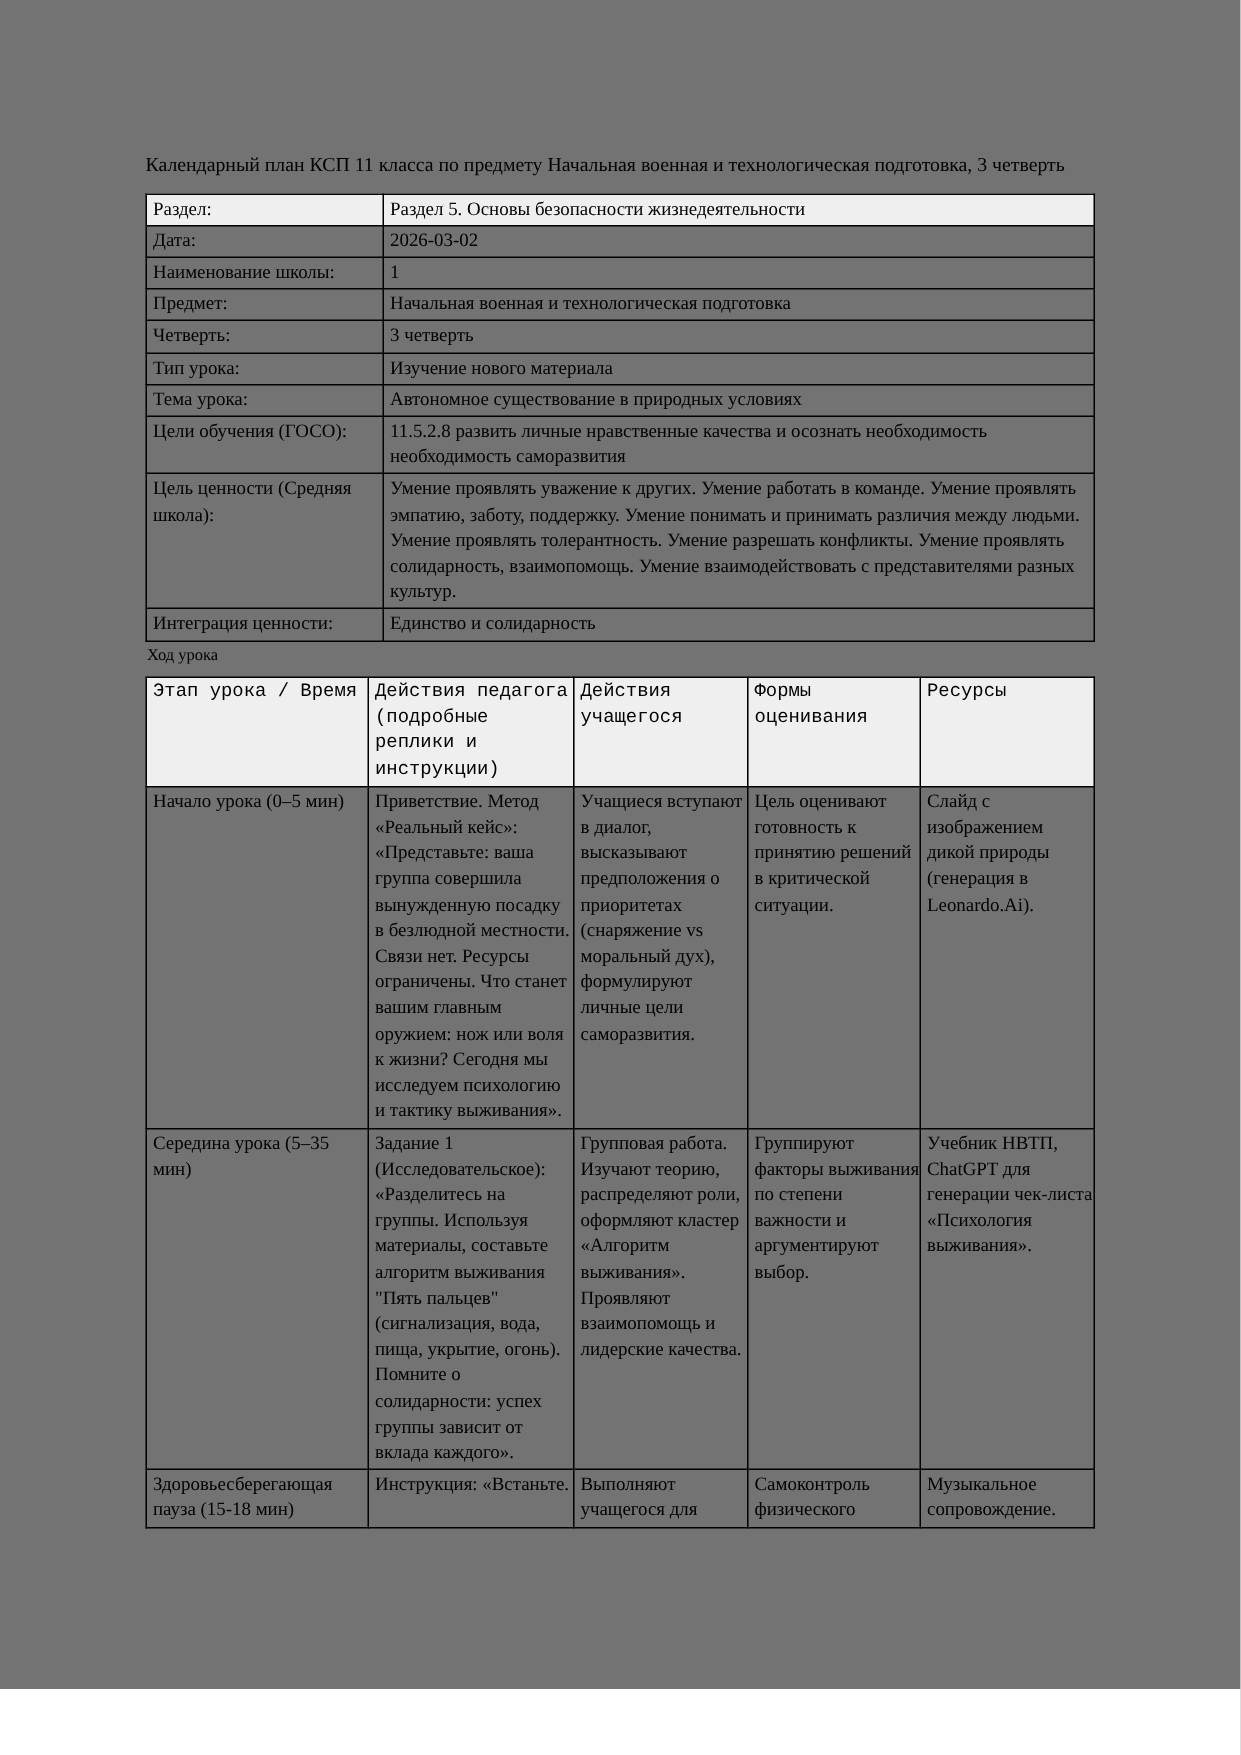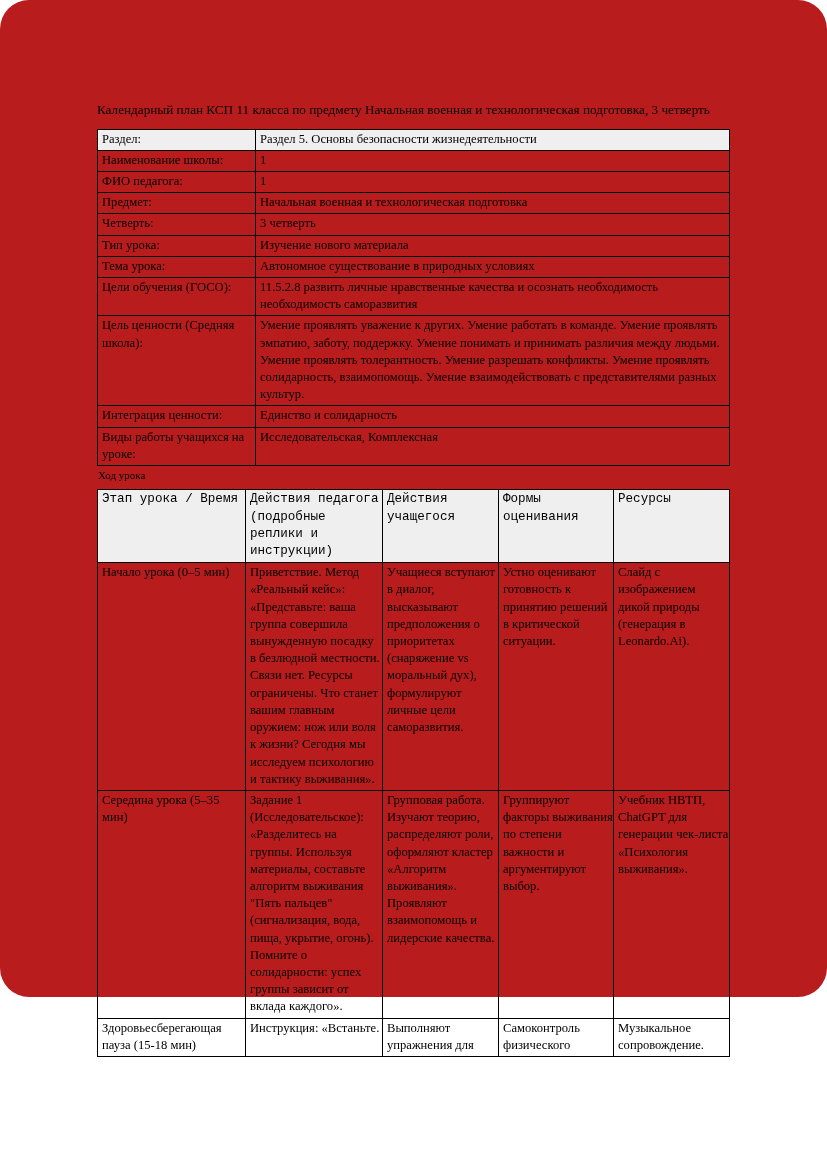--- a/index.html
+++ b/index.html
@@ -11,24 +11,23 @@
   body {
     width: 827px;
     height: 1170px;
     overflow: hidden;
     font-family: "Liberation Serif", "DejaVu Serif", serif;
     color: #000000;
   }
   .page {
     position: relative;
     width: 827px;
-    height: 997px;
-    background: #b91c1c;
+    height: 1126px;
+    background: #737373;
     box-sizing: border-box;
-    border-radius: 29px;
   }
   .content {
     position: absolute;
     left: 97px;
     top: 101px;
     width: 632px;
   }
   .doc-title {
     font-size: 13.2px;
     line-height: 18.5px;
@@ -90,25 +89,25 @@
       <colgroup>
         <col class="c-label">
         <col class="c-value">
       </colgroup>
       <tbody>
         <tr class="shaded">
           <td>Раздел:</td>
           <td>Раздел 5. Основы безопасности жизнедеятельности</td>
         </tr>
         <tr>
-          <td>Наименование школы:</td>
-          <td>1</td>
+          <td>Дата:</td>
+          <td>2026-03-02</td>
         </tr>
         <tr>
-          <td>ФИО педагога:</td>
+          <td>Наименование школы:</td>
           <td>1</td>
         </tr>
         <tr>
           <td>Предмет:</td>
           <td>Начальная военная и технологическая подготовка</td>
         </tr>
         <tr>
           <td>Четверть:</td>
           <td>3 четверть</td>
         </tr>
@@ -125,24 +124,20 @@
           <td>11.5.2.8 развить личные нравственные качества и осознать необходимость необходимость саморазвития</td>
         </tr>
         <tr>
           <td>Цель ценности (Средняя школа):</td>
           <td>Умение проявлять уважение к других. Умение работать в команде. Умение проявлять эмпатию, заботу, поддержку. Умение понимать и принимать различия между людьми. Умение проявлять толерантность. Умение разрешать конфликты. Умение проявлять солидарность, взаимопомощь. Умение взаимодействовать с представителями разных культур.</td>
         </tr>
         <tr>
           <td>Интеграция ценности:</td>
           <td>Единство и солидарность</td>
         </tr>
-        <tr>
-          <td>Виды работы учащихся на уроке:</td>
-          <td>Исследовательская, Комплексная</td>
-        </tr>
       </tbody>
     </table>
 
     <p class="section-caption">Ход урока</p>
 
     <table class="doc-table course-table">
       <colgroup>
         <col class="c1">
         <col class="c2">
         <col class="c3">
@@ -156,34 +151,34 @@
           <td>Действия учащегося</td>
           <td>Формы оценивания</td>
           <td>Ресурсы</td>
         </tr>
       </thead>
       <tbody>
         <tr>
           <td>Начало урока (0–5 мин)</td>
           <td>Приветствие. Метод «Реальный кейс»: «Представьте: ваша группа совершила вынужденную посадку в безлюдной местности. Связи нет. Ресурсы ограничены. Что станет вашим главным оружием: нож или воля к жизни? Сегодня мы исследуем психологию и тактику выживания».</td>
           <td>Учащиеся вступают в диалог, высказывают предположения о приоритетах (снаряжение vs моральный дух), формулируют личные цели саморазвития.</td>
-          <td>Устно оценивают готовность к принятию решений в критической ситуации.</td>
+          <td>Цель оценивают готовность к принятию решений в критической ситуации.</td>
           <td>Слайд с изображением дикой природы (генерация в Leonardo.Ai).</td>
         </tr>
         <tr>
           <td>Середина урока (5–35 мин)</td>
           <td>Задание 1 (Исследовательское): «Разделитесь на группы. Используя материалы, составьте алгоритм выживания "Пять пальцев" (сигнализация, вода, пища, укрытие, огонь). Помните о солидарности: успех группы зависит от вклада каждого».</td>
           <td>Групповая работа. Изучают теорию, распределяют роли, оформляют кластер «Алгоритм выживания». Проявляют взаимопомощь и лидерские качества.</td>
           <td>Группируют факторы выживания по степени важности и аргументируют выбор.</td>
           <td>Учебник НВТП, ChatGPT для генерации чек-листа «Психология выживания».</td>
         </tr>
         <tr>
           <td>Здоровьесберегающая пауза (15-18 мин)</td>
           <td>Инструкция: «Встаньте.</td>
-          <td>Выполняют упражнения для</td>
+          <td>Выполняют учащегося для</td>
           <td>Самоконтроль физического</td>
           <td>Музыкальное сопровождение.</td>
         </tr>
       </tbody>
     </table>
 
   </div>
 </div>
 
 </body></html>

